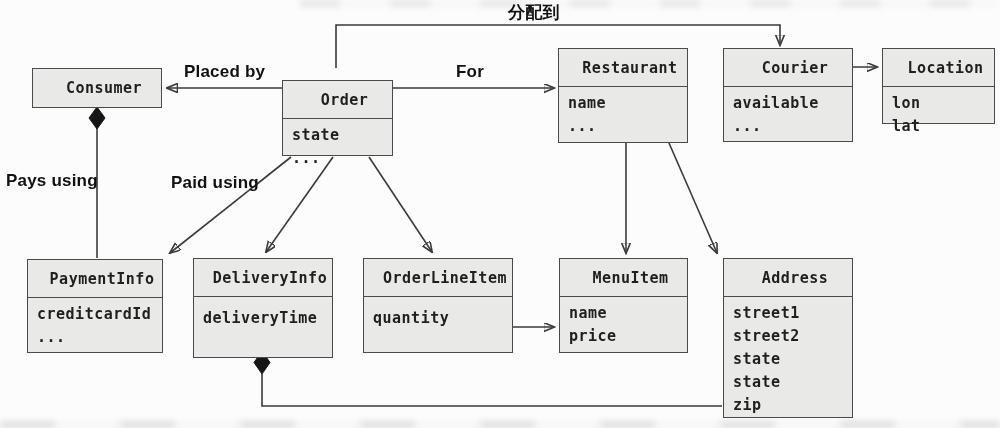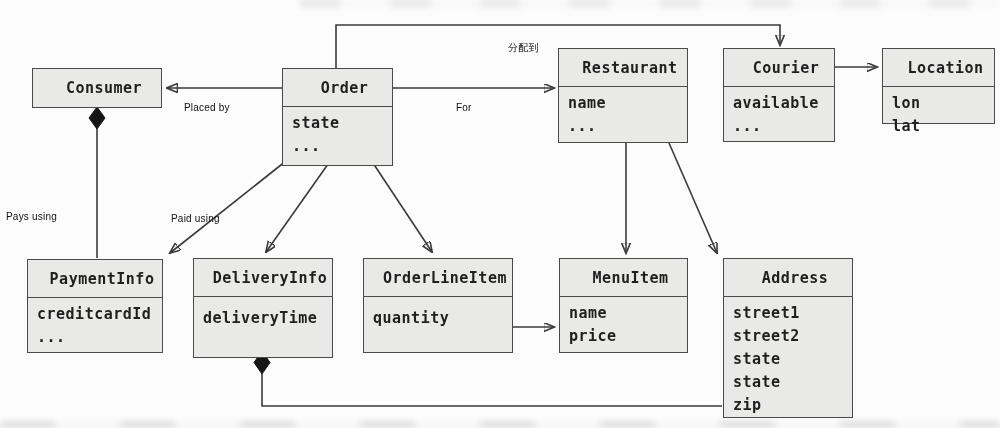--- a/index.html
+++ b/index.html
@@ -31,22 +31,22 @@
   }
   .node-title{
     box-sizing:border-box;height:38px;display:flex;align-items:center;justify-content:center;
     font-size:15px;font-weight:600;letter-spacing:.5px;white-space:nowrap;padding-left:14px;
   }
   .node.has-attrs .node-title{border-bottom:1.4px solid var(--node-border);}
   .node-attrs{box-sizing:border-box;padding:5px 0 0 9px;}
   .attr{font-size:15px;font-weight:600;line-height:23px;white-space:nowrap;letter-spacing:.5px;}
   .node.pad-attrs .node-attrs{padding-top:10px;}
   .edge-label{
-    position:absolute;z-index:3;font-size:10px;font-weight:normal;color:var(--label);
-    white-space:nowrap;letter-spacing:.2px;margin-top:40px;
+    position:absolute;z-index:3;font-size:17px;font-weight:bold;color:var(--label);
+    white-space:nowrap;letter-spacing:.2px;
   }
 </style>
 </head>
 <body>
 
 <div class="canvas">
 
   <div class="artifact top"></div>
   <div class="artifact bottom"></div>
 
@@ -75,37 +75,37 @@
     <path d="M835 67 L877 67" marker-end="url(#arrow)"></path>
 
     <path d="M262 374 L262 406 L722 406"></path>
     <polygon points="262,351 270,362.5 262,374 254,362.5"></polygon>
   </svg>
 
   <div class="node" style="left:32px;top:68px;width:130px;height:40px">
     <div class="node-title">Consumer</div>
   </div>
 
-  <div class="node has-attrs" style="left:282px;top:68px;width:111px;height:98px">
+  <div class="node has-attrs" style="left:282px;top:80px;width:111px;height:76px">
     <div class="node-title">Order</div>
     <div class="node-attrs">
       <div class="attr">state</div>
       <div class="attr">...</div>
     </div>
   </div>
 
   <div class="node has-attrs" style="left:558px;top:48px;width:130px;height:95px">
     <div class="node-title">Restaurant</div>
     <div class="node-attrs">
       <div class="attr">name</div>
       <div class="attr">...</div>
     </div>
   </div>
 
-  <div class="node has-attrs" style="left:723px;top:48px;width:112px;height:94px">
+  <div class="node has-attrs" style="left:723px;top:48px;width:130px;height:94px">
     <div class="node-title">Courier</div>
     <div class="node-attrs">
       <div class="attr">available</div>
       <div class="attr">...</div>
     </div>
   </div>
 
   <div class="node has-attrs" style="left:882px;top:48px;width:113px;height:76px">
     <div class="node-title">Location</div>
     <div class="node-attrs">

